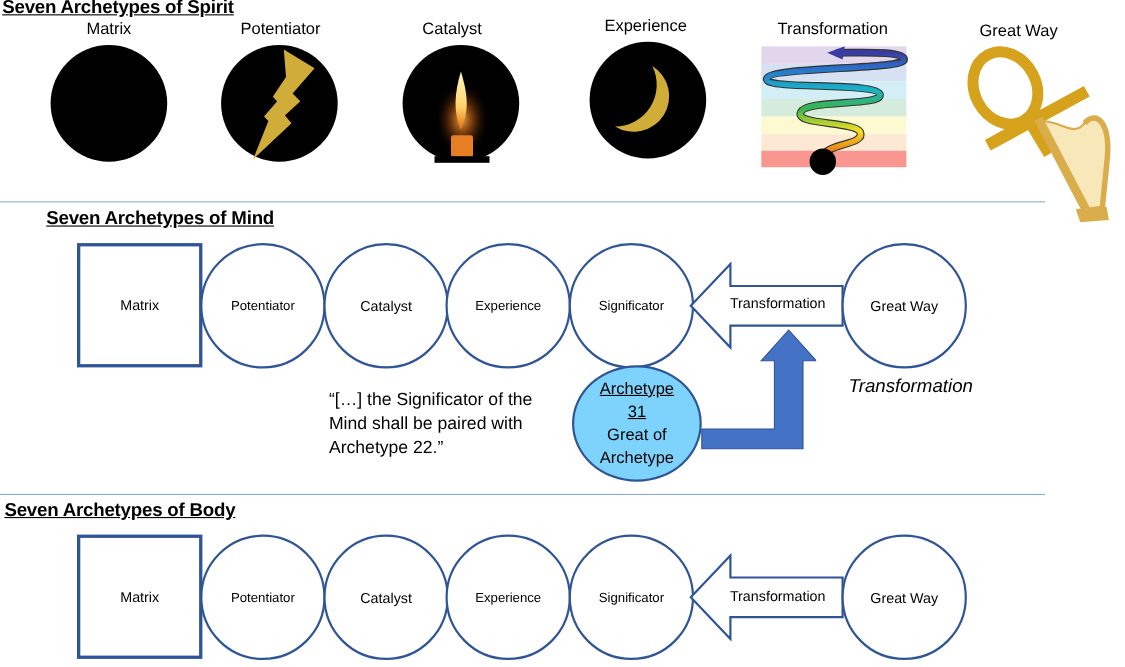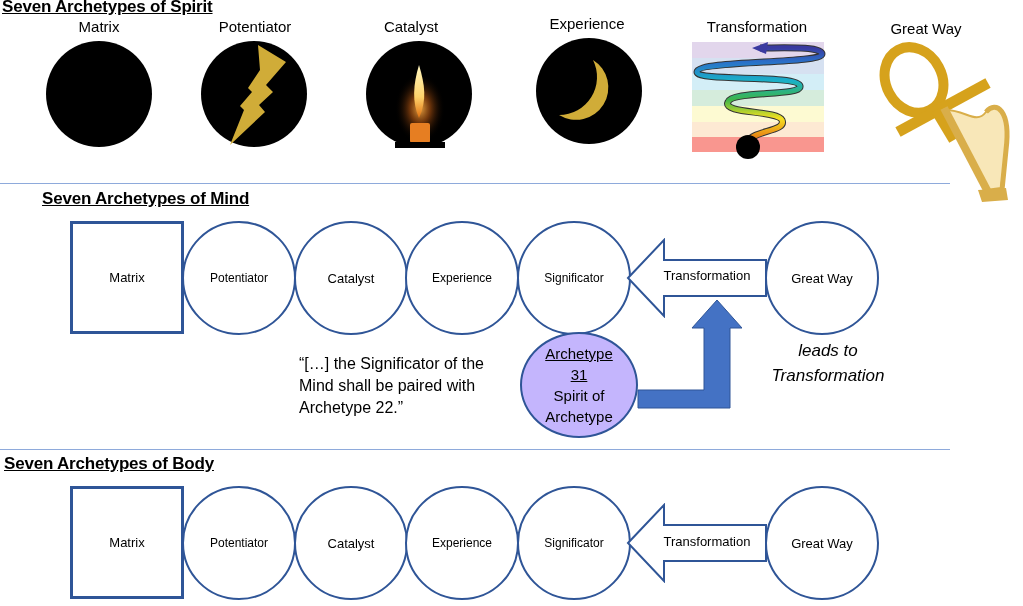--- a/index.html
+++ b/index.html
@@ -12,21 +12,21 @@
   .spirit-label { position:absolute; font-size:15px; text-align:center; width:130px; white-space:nowrap; }
   .spirit-icon { position:absolute; }
   .node-circle { position:absolute; border:2px solid #2f5597; border-radius:50%;
          box-sizing:border-box; background:#fff; display:flex; align-items:center; justify-content:center;
          font-size:12px; text-align:center; }
   .node-circle.big-text { font-size:13px; }
   .node-square { position:absolute; border:3px solid #2f5597; box-sizing:border-box; background:#fff;
          display:flex; align-items:center; justify-content:center; font-size:13px; }
   .quote { position:absolute; font-size:16px; line-height:22px; }
   .choice-note { position:absolute; font-size:17px; line-height:25px; font-style:italic; text-align:center; }
-  .arch22 { position:absolute; border:2px solid #2f5597; border-radius:50%; box-sizing:border-box; background:#c4b5fd;
+  .arch22 { position:absolute; border:2px solid #2f5597; border-radius:50%; box-sizing:border-box; background:#7dd3fc;
          display:flex; flex-direction:column; align-items:center; justify-content:center;
          font-size:15px; line-height:21px; text-align:center; }
   .arch22 .u { text-decoration:underline; }
 </style>
 </head>
 <body>
 
 <div class="section-title" style="left:2px; top:-3px;">Seven Archetypes of Spirit</div>
 
 <div class="spirit-label" style="left:34px; top:18px;">Matrix</div>
@@ -139,26 +139,25 @@
 
 <div class="quote" style="left:299px; top:353px;">
   <div>“[…] the Significator of the</div>
   <div>Mind shall be paired with</div>
   <div>Archetype 22.”</div>
 </div>
 
 <div class="arch22" style="left:520px; top:332px; width:118px; height:106px;">
   <span class="u">Archetype</span>
   <span class="u">31</span>
-  <span>Spirit of</span>
+  <span>Great of</span>
   <span>Archetype</span>
 </div>
 
 <div class="choice-note" style="left:753px; top:338px; width:150px;">
-  <div>leads to</div>
   <div>Transformation</div>
 </div>
 
 <div class="sep" style="left:0px; top:449px; width:950px;"></div>
 
 <div class="section-title" style="left:4px; top:454px;">Seven Archetypes of Body</div>
 
 <div class="node-square big-text" style="left:70px; top:486px; width:114px; height:113px;">
   <span>Matrix</span>
 </div>

